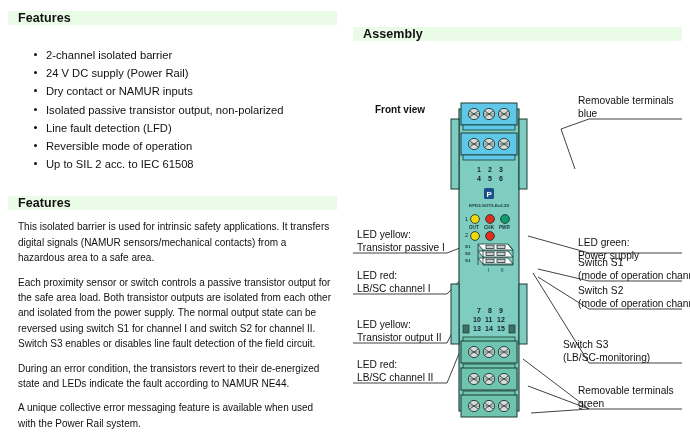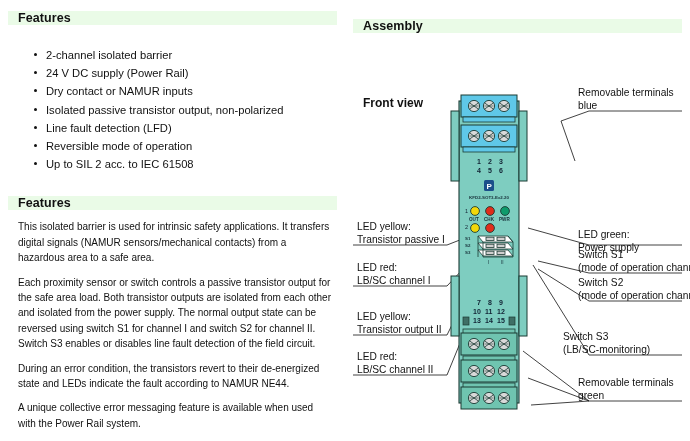--- a/index.html
+++ b/index.html
@@ -20,21 +20,21 @@
     inset: 0;
     display: flex;
   }
   .col {
     position: relative;
     width: 345px;
     height: 441px;
     box-sizing: border-box;
   }
   .col-left  { padding: 0 8px; }
-  .col-right { padding: 8px 8px; }
+  .col-right { padding: 16px 8px; }
 
   .section-header {
     background: #eafbe7;
     height: 14px;
     display: flex;
     align-items: flex-end;
     padding-left: 10px;
     box-sizing: border-box;
   }
   .section-header .title {
@@ -80,23 +80,23 @@
 
   
   .assembly-area {
     position: relative;
     width: 329px;
     height: 390px;
     margin-top: 0;
   }
   .front-view-label {
     position: absolute;
-    left: 10px;
+    left: 22px;
     top: 63px;
-    font-size: 12px;
+    font-size: 10px;
     font-weight: bold;
     color: #111;
   }
   .callout {
     position: absolute;
     font-size: 10.2px;
     line-height: 12.6px;
     color: #111;
     white-space: nowrap;
   }

